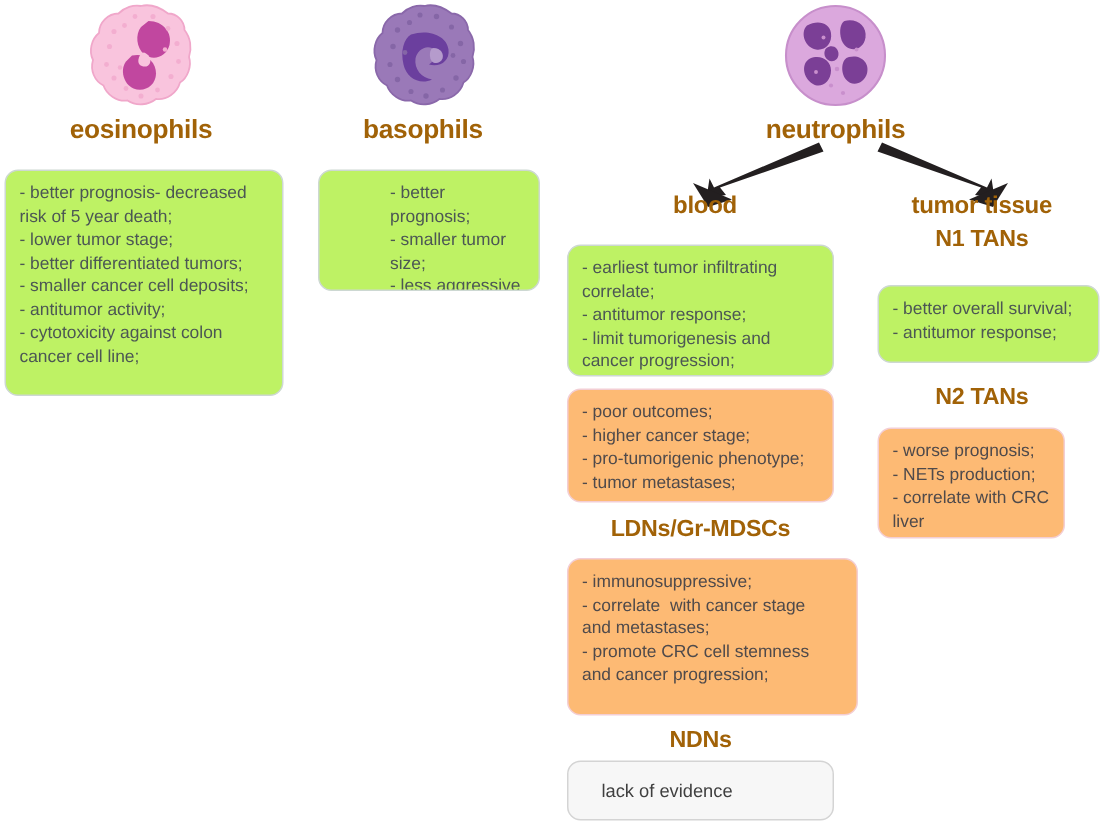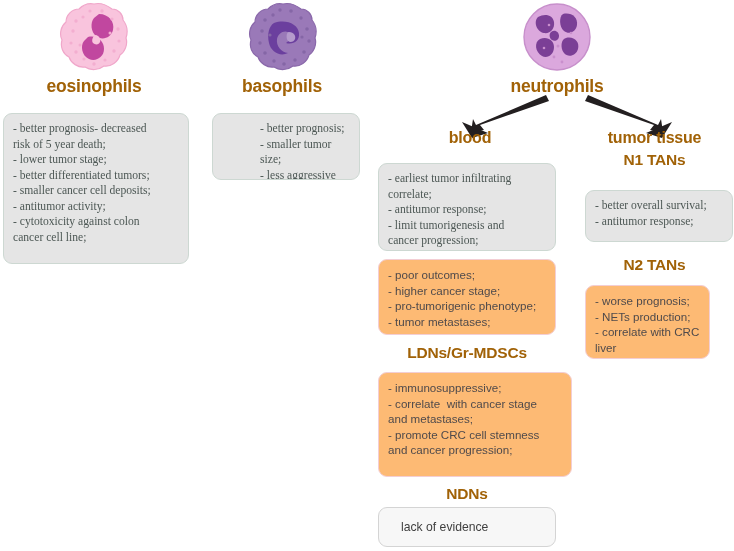--- a/index.html
+++ b/index.html
@@ -34,24 +34,23 @@
   
   .box {
     box-sizing: border-box;
     border-radius: 9px;
     font-size: 11.6px;
     line-height: 15.5px;
     padding: 7px 9px 6px 9px;
     overflow: hidden;
   }
   .box-green {
-    background: #e5e5e5;
+    background: #bef264;
     border: 1.1px solid #cdd8d2;
     color: #4c5754;
-    font-family: Liberation Serif, serif;
   }
   .box-pink {
     background: #fdba74;
     border: 1.1px solid #f3ced4;
     color: #4f4a4b;
   }
   .box-grey {
     background: #f7f7f7;
     border: 1.1px solid #d4d4d4;
     color: #3f3f3f;
@@ -144,21 +143,21 @@
           <circle cx="45" cy="10" r="1.8"></circle>
             <circle cx="34" cy="9" r="1.7"></circle>
           <circle cx="24" cy="34" r="1.6"></circle>
             <circle cx="56" cy="36" r="1.6"></circle>
         </g>
       </g>
     </svg>
   </div>
   <div class="cell-heading h-big abs" style="left:193px; top:76px; width:178px;">basophils</div>
 
-  <div class="box box-green abs" style="left:212px; top:113px; width:148px; height:67px;padding-left:47px;">
+  <div class="box box-green abs" style="left:212px; top:113px; width:148px; height:81px;padding-left:47px;">
     <div class="line">- better prognosis;</div>
     <div class="line">- smaller tumor size;</div>
     <div class="line">- less aggressive tumors;</div>
   </div>
 
   <div class="cell abs" style="left:521px; top:1px;">
     <svg width="72" height="72" viewBox="0 0 72 72">
       <circle cx="36" cy="36" r="33" fill="#dba8dd" stroke="#c78fcb" stroke-width="1.4"></circle>
       <path d="M17 16 C24 12 32 14 33 21 C34 28 29 33 23 32 C16 31 12 21 17 16 Z" fill="#7b3f96"></path>
       <path d="M42 13 C50 11 57 16 56 24 C55 31 48 34 43 30 C38 26 38 15 42 13 Z" fill="#7b3f96"></path>

